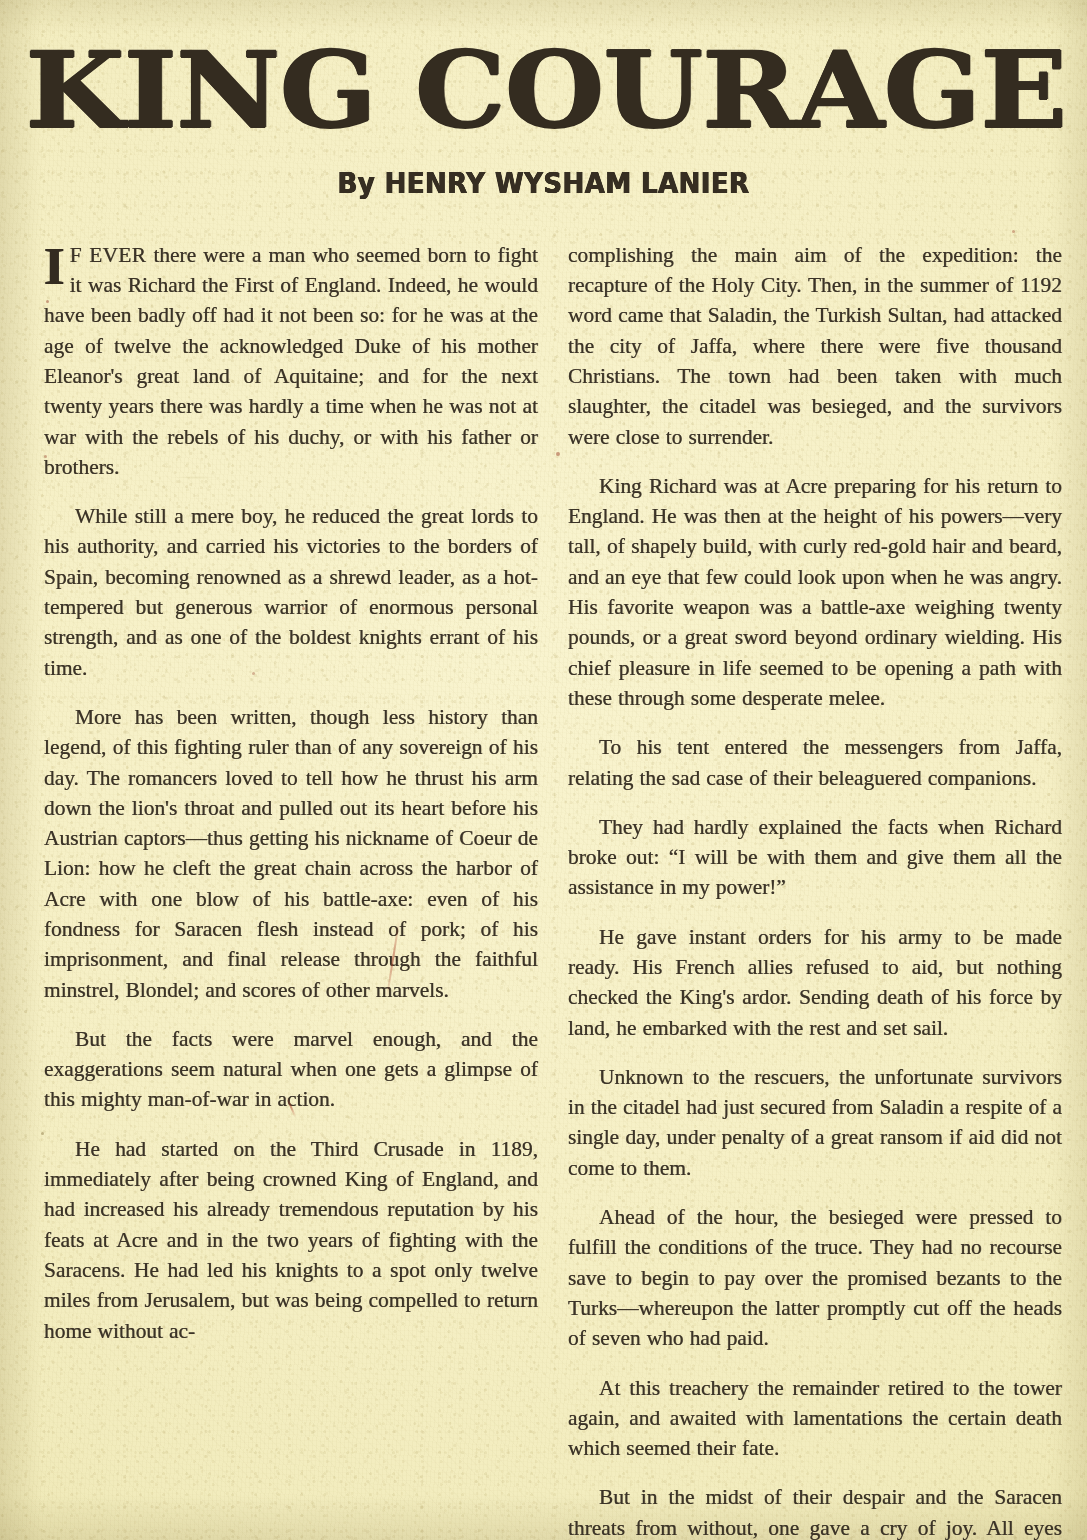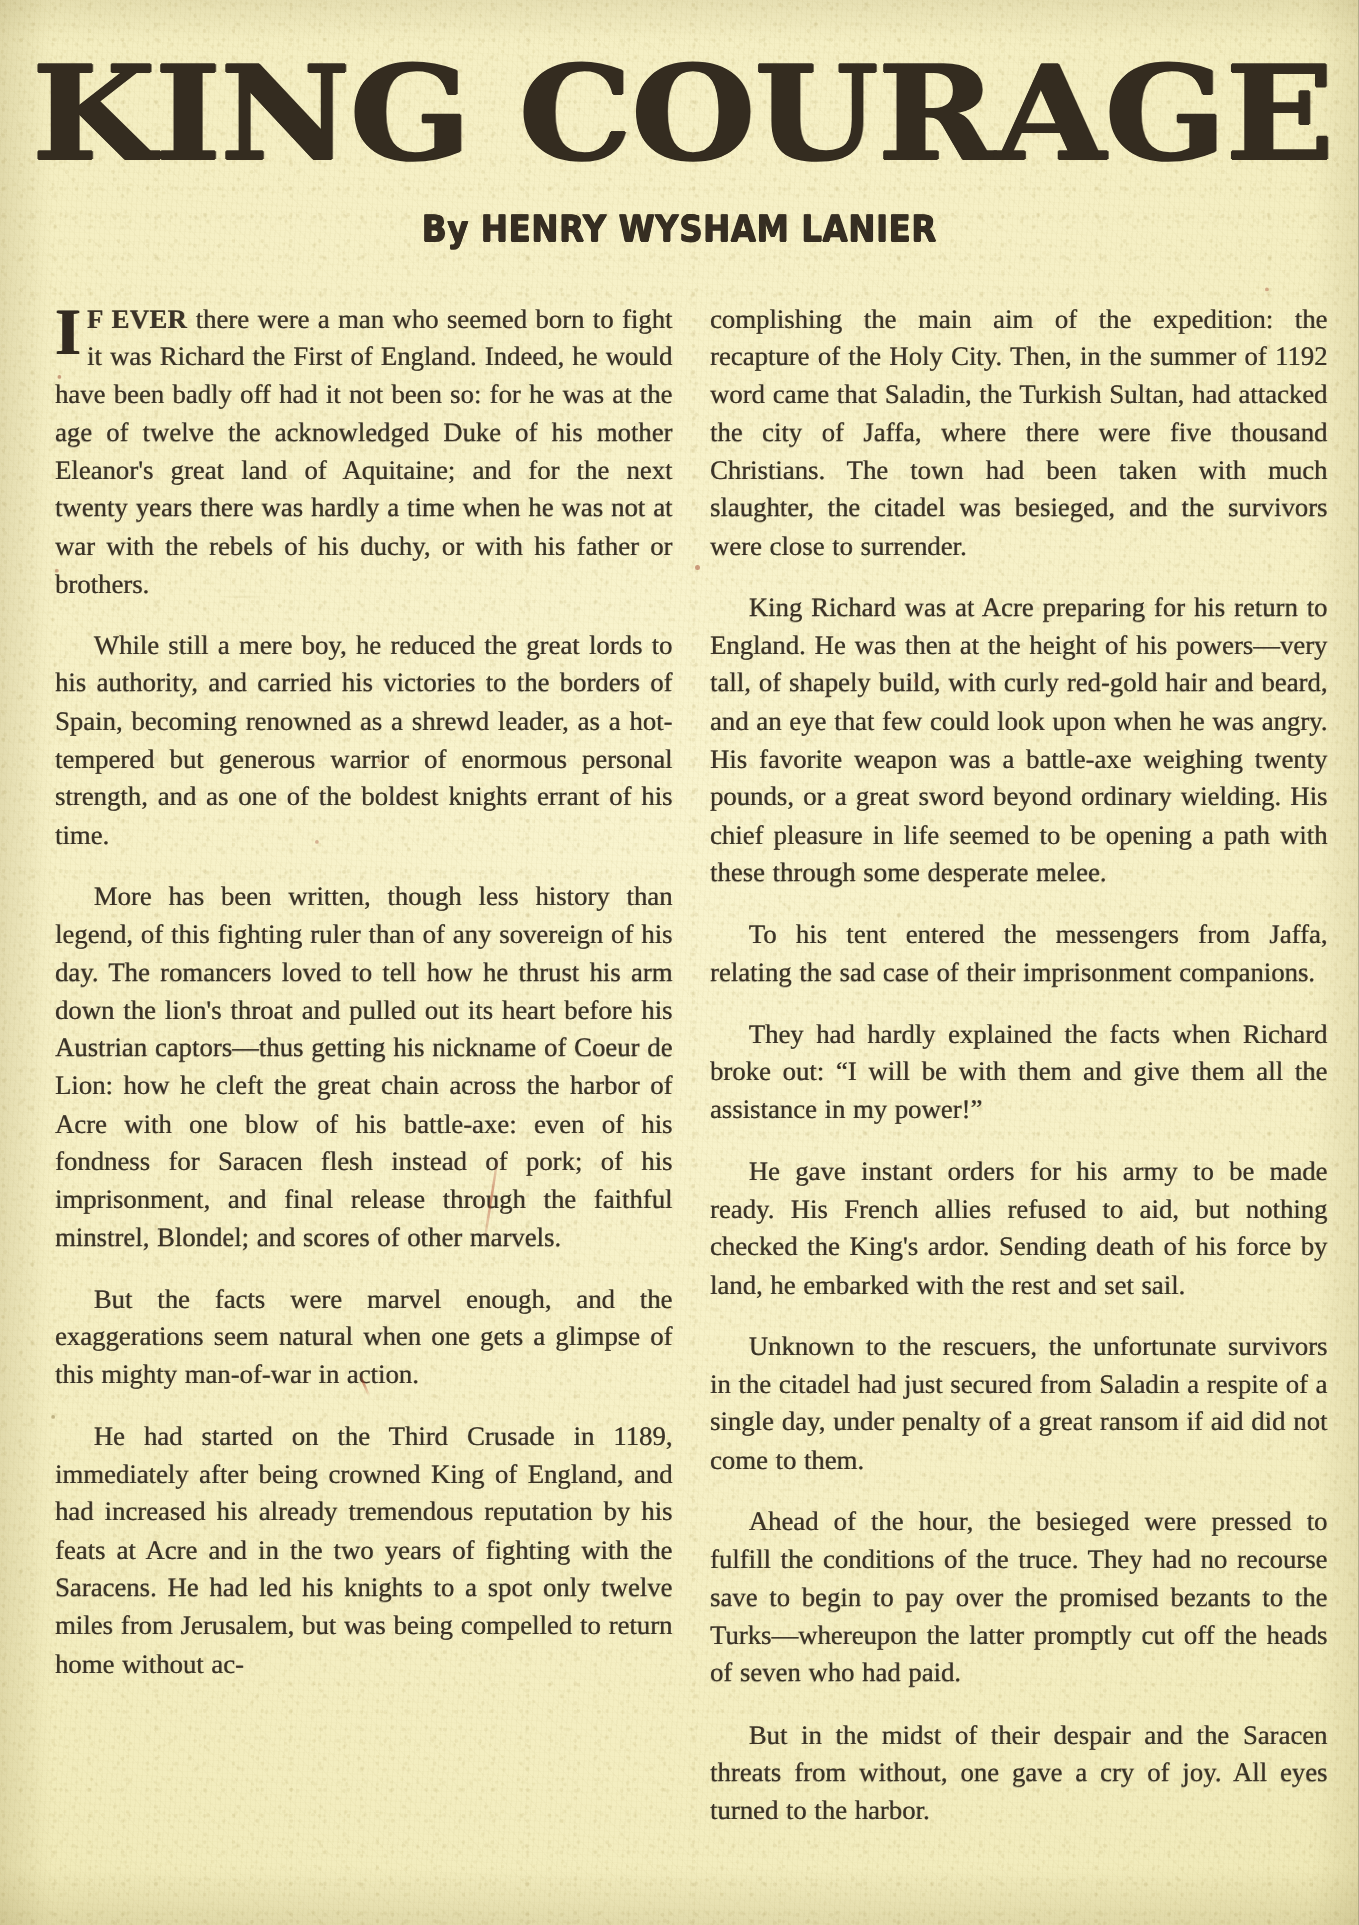--- a/index.html
+++ b/index.html
@@ -142,21 +142,21 @@
     float: left;
     font-size: 53px;
     line-height: 44px;
     padding: 3px 5px 0 0;
     margin-top: 1px;
     font-weight: 700;
     color: #332b20;
     text-shadow: 0.6px 0 0 #332b20, -0.5px 0 0 #332b20;
   }
   .smallcaps-lead {
-    font-weight: 700;
+    font-weight: 400;
     letter-spacing: .3px;
   }
 
   
   .speck {
     position: absolute;
     z-index: 3;
     border-radius: 50%;
     pointer-events: none;
   }
@@ -199,25 +199,26 @@
         <p class="body">While still a mere boy, he reduced the great lords to his authority, and carried his victories to the borders of Spain, becoming renowned as a shrewd leader, as a hot-tempered but generous warrior of enormous personal strength, and as one of the boldest knights errant of his time.</p>
         <p class="body">More has been written, though less history than legend, of this fighting ruler than of any sovereign of his day. The romancers loved to tell how he thrust his arm down the lion's throat and pulled out its heart before his Austrian captors—thus getting his nickname of Coeur de Lion: how he cleft the great chain across the harbor of Acre with one blow of his battle-axe: even of his fondness for Saracen flesh instead of pork; of his imprisonment, and final release through the faithful minstrel, Blondel; and scores of other marvels.</p>
         <p class="body">But the facts were marvel enough, and the exaggerations seem natural when one gets a glimpse of this mighty man-of-war in action.</p>
         <p class="body">He had started on the Third Crusade in 1189, immediately after being crowned King of England, and had increased his already tremendous reputation by his feats at Acre and in the two years of fighting with the Saracens. He had led his knights to a spot only twelve miles from Jerusalem, but was being compelled to return home without ac-</p>
       </div>
 
       <div class="col">
         <p class="body nohang">complishing the main aim of the expedition: the recapture of the Holy City. Then, in the summer of 1192 word came that Saladin, the Turkish Sultan, had attacked the city of Jaffa, where there were five thousand Christians. The town had been taken with much slaughter, the citadel was besieged, and the survivors were close to surrender.</p>
 
         <p class="body">King Richard was at Acre preparing for his return to England. He was then at the height of his powers—very tall, of shapely build, with curly red-gold hair and beard, and an eye that few could look upon when he was angry. His favorite weapon was a battle-axe weighing twenty pounds, or a great sword beyond ordinary wielding. His chief pleasure in life seemed to be opening a path with these through some desperate melee.</p>
-        <p class="body">To his tent entered the messengers from Jaffa, relating the sad case of their imprisonment companions.</p>
+        <p class="body">To his tent entered the messengers from Jaffa, relating the sad case of their beleaguered companions.</p>
         <p class="body">They had hardly explained the facts when Richard broke out: “I will be with them and give them all the assistance in my power!”</p>
         <p class="body">He gave instant orders for his army to be made ready. His French allies refused to aid, but nothing checked the King's ardor. Sending death of his force by land, he embarked with the rest and set sail.</p>
         <p class="body">Unknown to the rescuers, the unfortunate survivors in the citadel had just secured from Saladin a respite of a single day, under penalty of a great ransom if aid did not come to them.</p>
         <p class="body">Ahead of the hour, the besieged were pressed to fulfill the conditions of the truce. They had no recourse save to begin to pay over the promised bezants to the Turks—whereupon the latter promptly cut off the heads of seven who had paid.</p>
+        <p class="body">At this treachery the remainder retired to the tower again, and awaited with lamentations the certain death which seemed their fate.</p>
         <p class="body">But in the midst of their despair and the Saracen threats from without, one gave a cry of joy. All eyes turned to the harbor.</p>
       </div>
 
     </div>
   </div>
 
   <div class="vignette"></div>
 </div>
 
 </body></html>

